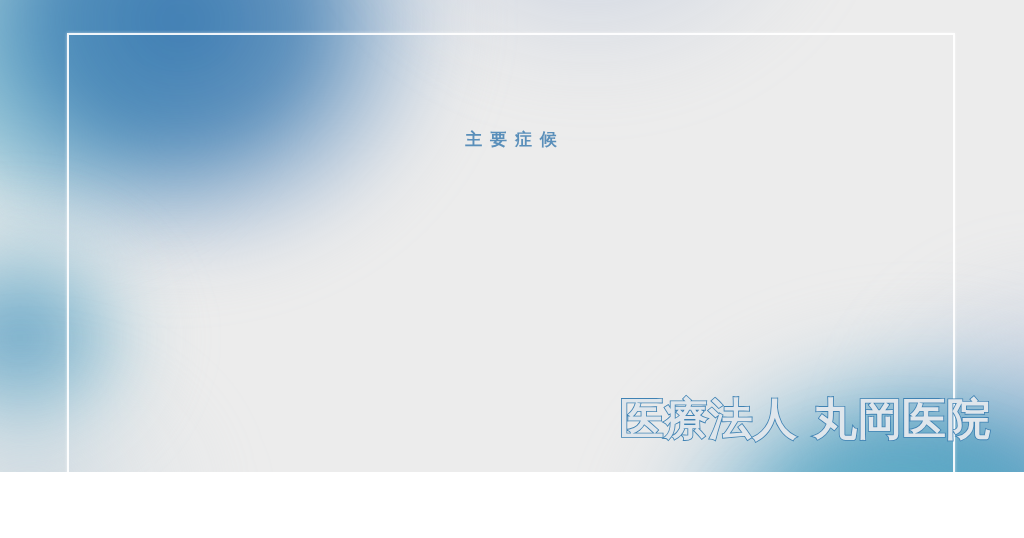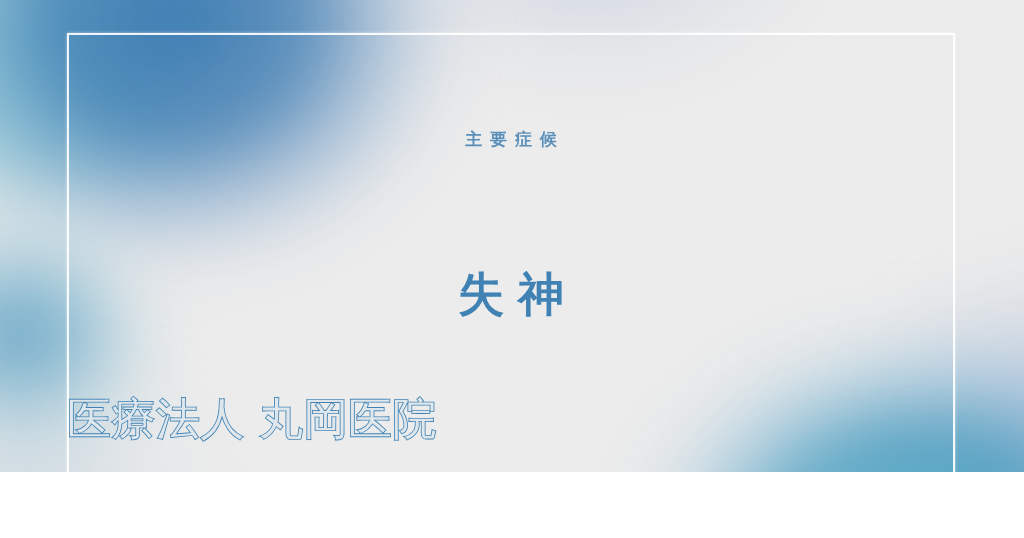--- a/index.html
+++ b/index.html
@@ -186,28 +186,29 @@
     text-indent: 0.30em;
     color: #3f82b3;
     line-height: 1;
   }
 
   .org {
     position: absolute;
     left: 0;
     top: 363px;
     width: 100%;
-    text-align: left;
+    text-align: right;
     font-size: 44px;
-    font-weight: 400;
+    font-weight: 700;
     letter-spacing: 0.01em;
     line-height: 1.05;
     color: #dfe6ec;
     -webkit-text-stroke: 1.7px #3f82b3;
     paint-order: stroke fill;
+    padding-left: 36px;
   }
 </style>
 </head>
 <body>
 
 <div class="slide">
 
   <div class="blob blob-top-teal"></div>
   <div class="blob blob-top-blue"></div>
   <div class="blob blob-top-right"></div>
@@ -215,18 +216,17 @@
   <div class="blob blob-bottom-left"></div>
   <div class="blob blob-right-violet"></div>
   <div class="blob blob-bottom-right"></div>
   <div class="blob blob-bottom-teal"></div>
 
   <div class="frame"></div>
 
   <div class="content">
     <div class="eyebrow">主要症候</div>
 
-    <div class="title">失神</div>
 
     <div class="org">医療法人 丸岡医院</div>
   </div>
 
 </div>
 
 </body></html>

